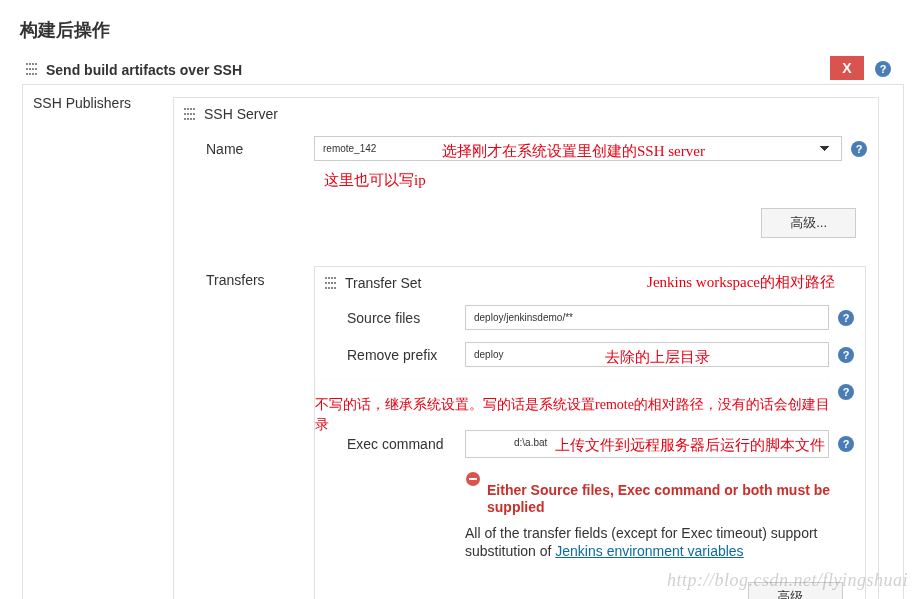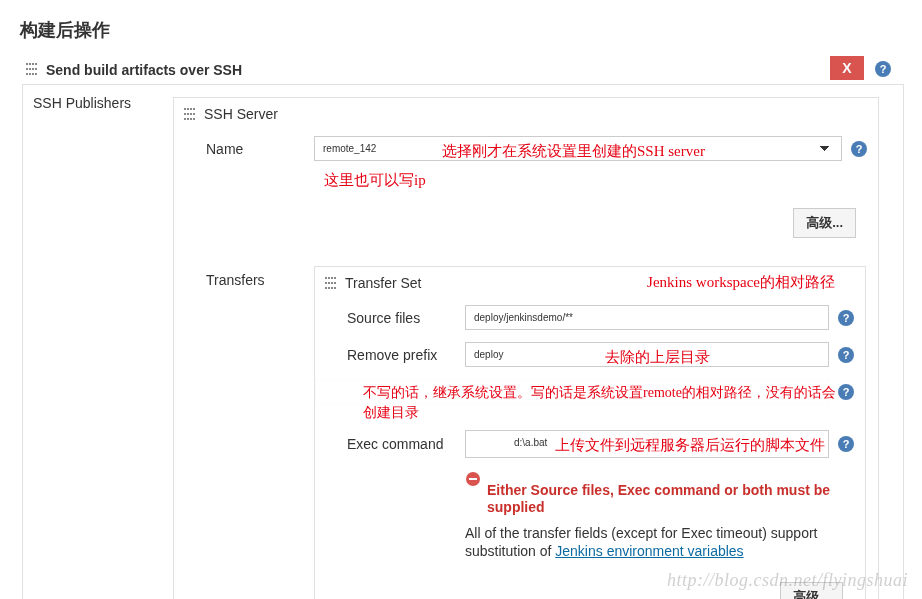--- a/index.html
+++ b/index.html
@@ -37,21 +37,21 @@
     }
     select { appearance: none; background-image: linear-gradient(45deg, transparent 50%, #333 50%), linear-gradient(135deg, #333 50%, transparent 50%); background-position: calc(100% - 16px) center, calc(100% - 11px) center; background-size: 5px 5px, 5px 5px; background-repeat: no-repeat; padding-right: 28px; }
     textarea { resize: none; height: 28px; padding-left: 48px; }
     
     .help-icon { width: 18px; height: 18px; margin-left: 8px; flex-shrink: 0; }
     .help-icon svg { display: block; }
     
     .annotation { color: #e60012; font-size: 15px; font-family: "SimSun", serif; position: absolute; pointer-events: none; white-space: nowrap; }
     .annotation-block { color: #e60012; font-size: 14px; font-family: "SimSun", serif; line-height: 1.4; }
     
-    .adv-btn { background: #f5f5f5; border: 1px solid #ccc; padding: 5px 12px; font-size: 13px; color: #333; cursor: pointer; margin: 8px 12px 8px auto; display: block; font-weight: bold; }
+    .adv-btn { background: #f5f5f5; border: 1px solid #ccc; padding: 5px 28px; font-size: 13px; color: #333; cursor: pointer; margin: 8px 12px 8px auto; display: block; }
     .adv-wrap { text-align: right; padding: 4px 10px 8px 0; }
     
     .error-row { display: flex; align-items: flex-start; padding: 6px 10px 4px 150px; gap: 6px; }
     .error-icon { width: 16px; height: 16px; flex-shrink: 0; margin-top: 1px; }
     .error-text { color: #c9302c; font-weight: bold; font-size: 14px; line-height: 1.2; margin-top: 12px; }
     
     .info-text { padding: 4px 10px 10px 150px; font-size: 14px; color: #333; line-height: 1.3; }
     .info-text a { color: #0b6aa2; text-decoration: underline; }
     
     .watermark { position: absolute; bottom: 8px; right: 14px; font-size: 18px; color: rgba(120,120,120,0.35); font-style: italic; font-family: serif; letter-spacing: 0.5px; }
@@ -193,21 +193,21 @@
                   <div class="field-input-wrap" style="flex-direction:column;align-items:stretch">
                     <div style="display:flex;align-items:center;width:100%">
                       <input type="text" style="opacity: 0.05;" value="">
                       <span class="help-icon">
                           <svg width="18" height="18" viewBox="0 0 18 18">
                             <circle cx="9" cy="9" r="8" fill="#4a7db5"></circle>
                             <text x="9" y="13" font-size="11" font-weight="bold" fill="#fff" text-anchor="middle">?</text>
                           </svg>
                         </span>
                     </div>
-                    <div class="annotation-block" style="position:absolute;top:4px;left:0;right:26px;margin-left:48px;">不写的话，继承系统设置。写的话是系统设置remote的相对路径，没有的话会创建目录</div>
+                    <div class="annotation-block" style="position:absolute;top:16px;left:0;right:26px;">不写的话，继承系统设置。写的话是系统设置remote的相对路径，没有的话会创建目录</div>
                   </div>
                 </div>
 
                 <div class="field-row" style="margin-top:14px">
                   <div class="field-label" style="width:150px;padding-left:32px">Exec command</div>
                   <div class="field-input-wrap">
                     <textarea style="">d:\a.bat</textarea>
                     <span class="annotation" style="left:90px;top:6px">上传文件到远程服务器后运行的脚本文件</span>
                     <span class="help-icon">
                         <svg width="18" height="18" viewBox="0 0 18 18">

